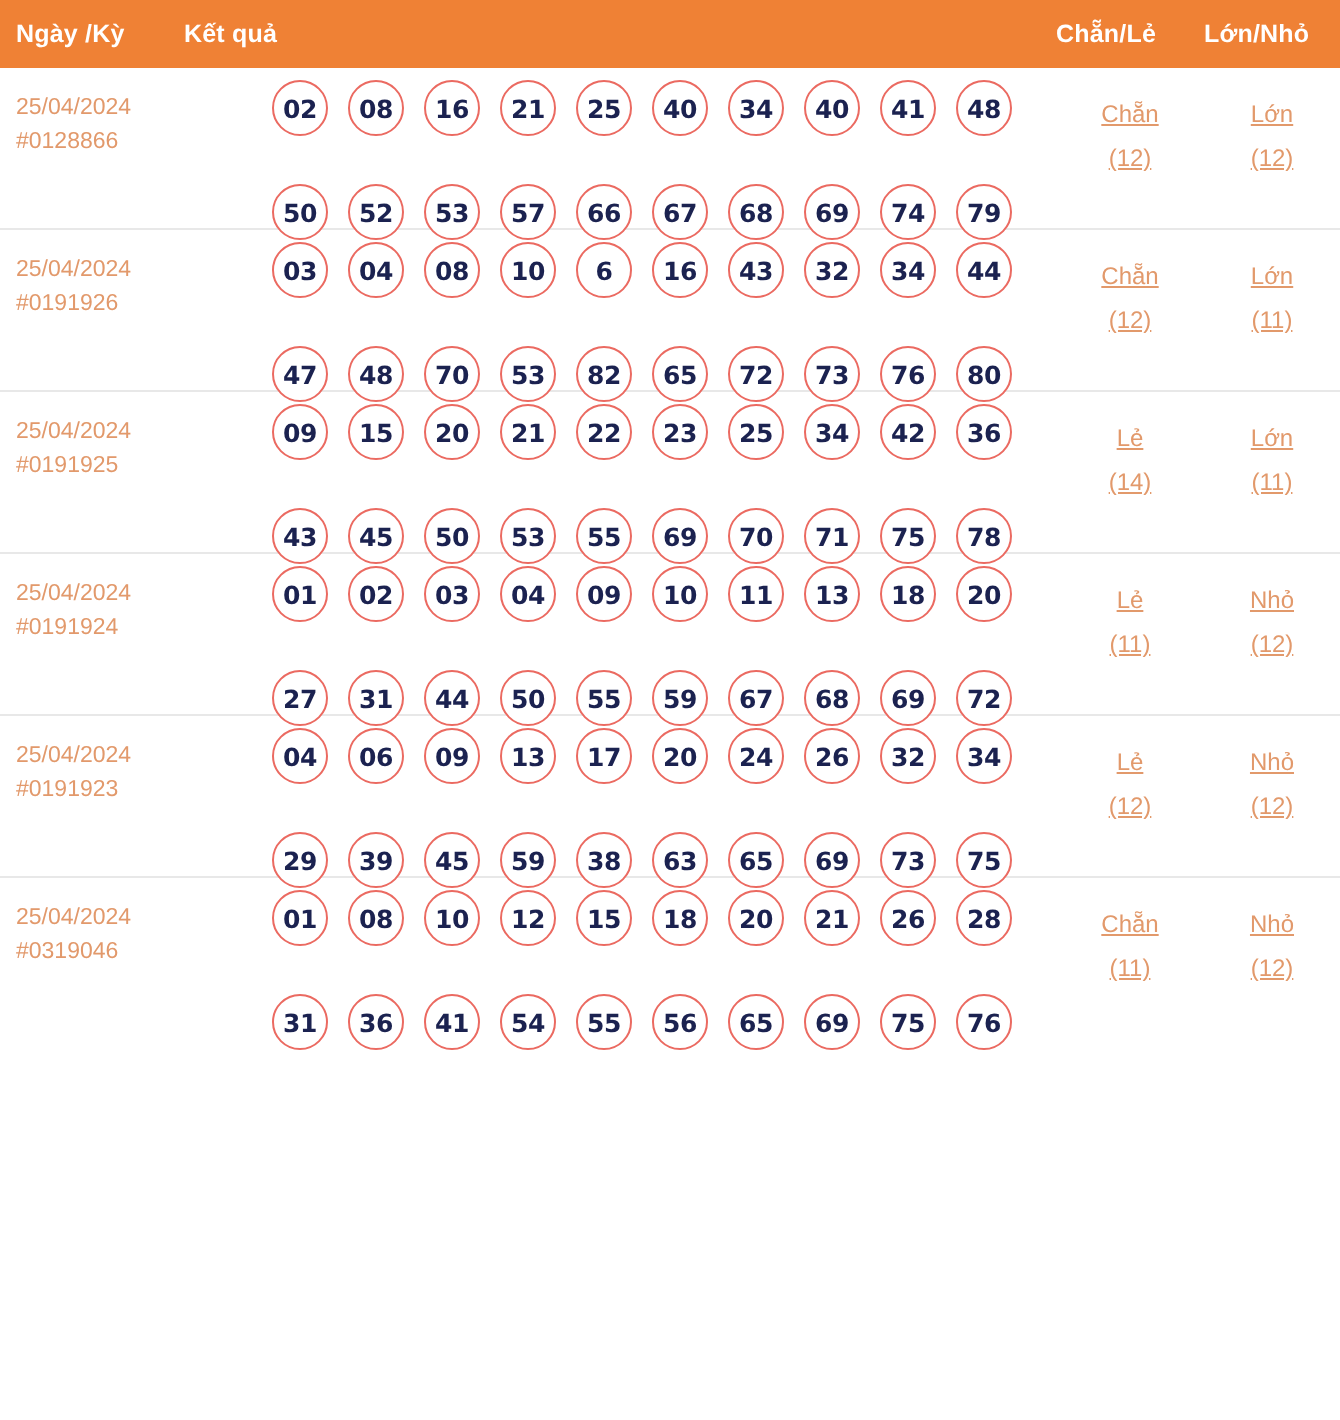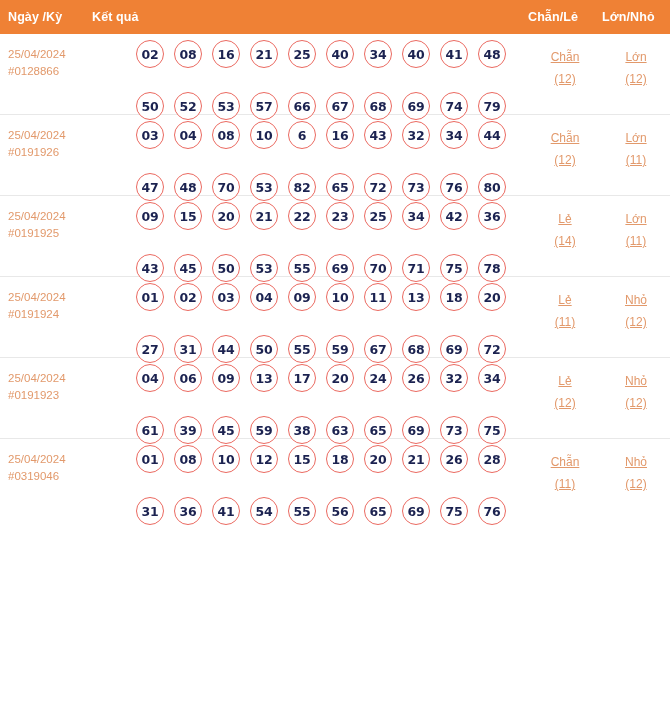--- a/index.html
+++ b/index.html
@@ -286,21 +286,21 @@
             <span class="ball">09</span>
             <span class="ball">13</span>
             <span class="ball">17</span>
             <span class="ball">20</span>
             <span class="ball">24</span>
             <span class="ball">26</span>
             <span class="ball">32</span>
             <span class="ball">34</span>
           </div>
           <div class="ball-line">
-            <span class="ball">61</span>
+            <span class="ball">29</span>
             <span class="ball">39</span>
             <span class="ball">45</span>
             <span class="ball">59</span>
             <span class="ball">38</span>
             <span class="ball">63</span>
             <span class="ball">65</span>
             <span class="ball">69</span>
             <span class="ball">73</span>
             <span class="ball">75</span>
           </div>

